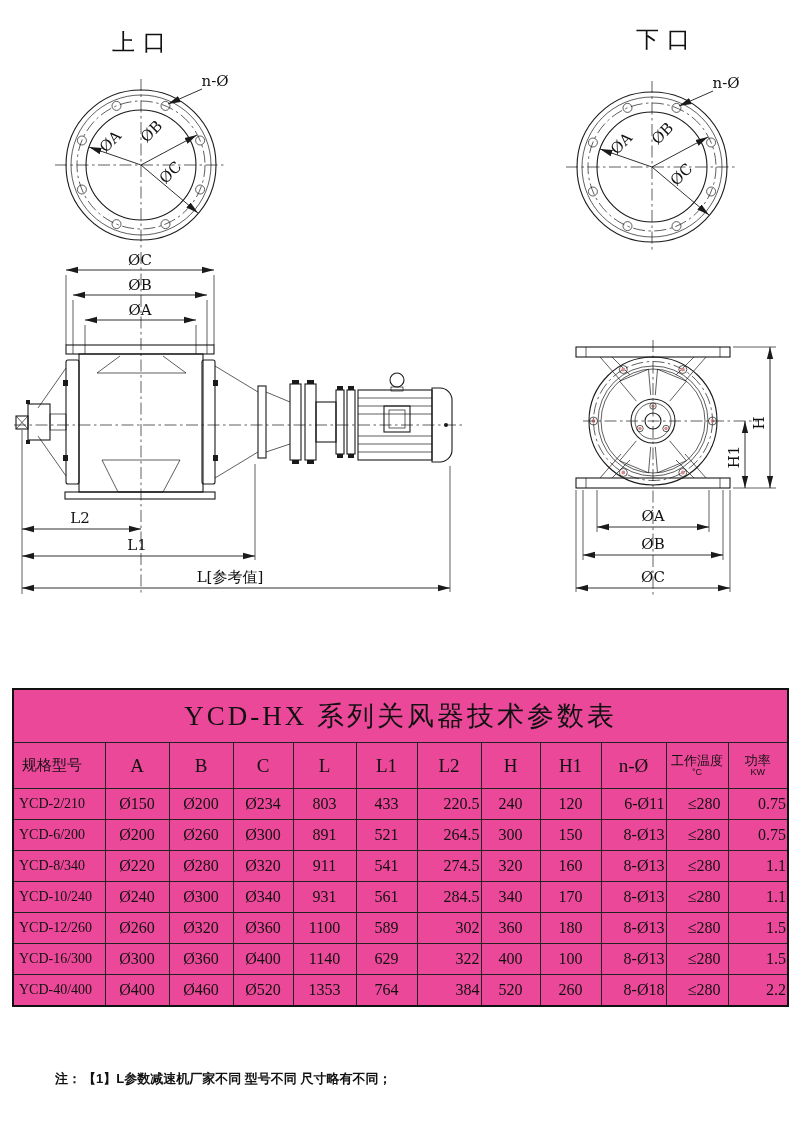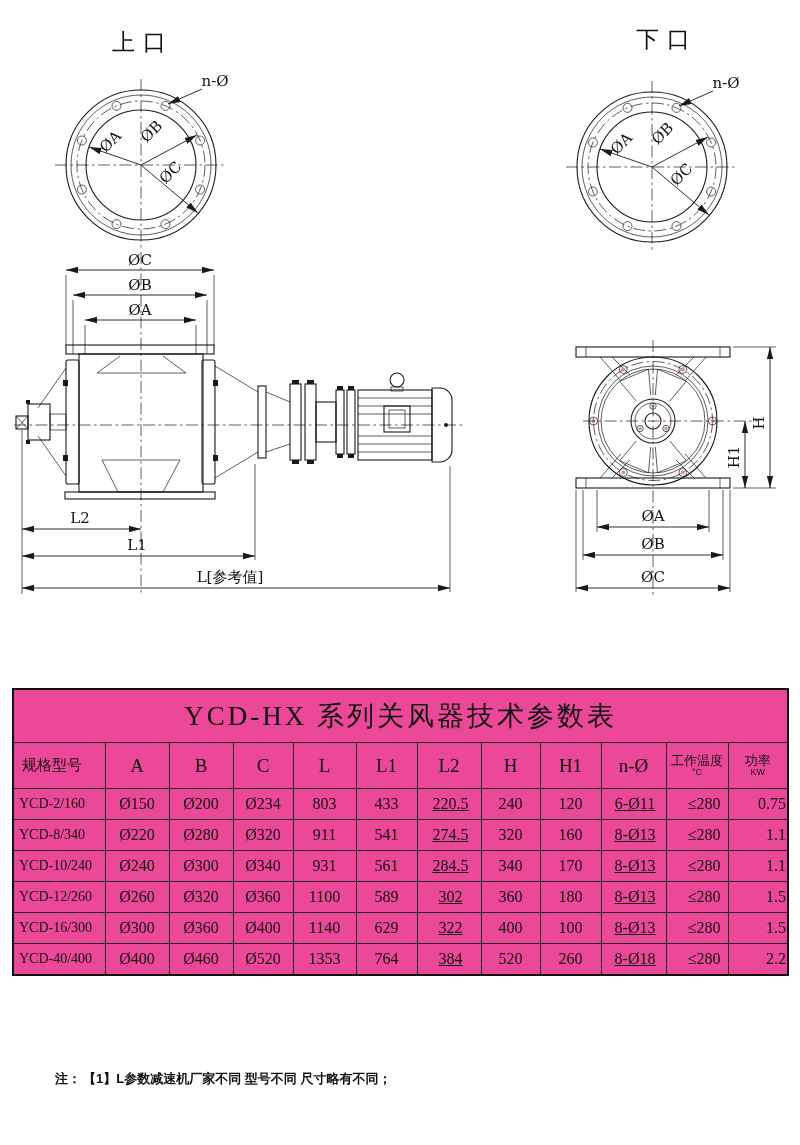--- a/index.html
+++ b/index.html
@@ -31,21 +31,21 @@
   .header-row th { height:43px; font-weight:normal; text-align:center; }
   .header-row th.hc0 { text-align:left; padding-left:8px; font-size:15px; }
   .header-row th .latin { font:19px "Liberation Serif", serif; }
   .header-row th .two-line { line-height:1.05; }
   .header-row th .main { font-size:13px; }
   .header-row th .sub  { font-size:9px; }
   .spec-table tbody td { height:28px; font:16px "Liberation Serif", serif; }
   .spec-table td.c0 { text-align:left; padding-left:5px; font-size:14px; }
   .spec-table td.c1,.spec-table td.c2,.spec-table td.c3,.spec-table td.c4,
   .spec-table td.c5,.spec-table td.c7,.spec-table td.c8 { text-align:center; }
-  .spec-table td.c6,.spec-table td.c9 { text-align:center; padding-left:4px;text-decoration:underline; }
+  .spec-table td.c6,.spec-table td.c9 { text-align:right; padding-left:4px; }
   .spec-table td.c10 { text-align:right; padding-right:7px;margin-left:15px; }
   .spec-table td.c11 { text-align:right; padding-left:6px;border-radius:7px; }
   
   .notes { position:absolute; left:55px; top:1066px; font-size:13px; font-weight:bold; line-height:26px; }
   .note-line-2 { margin-left:30px; }
   .note-prefix { margin-right:2px; }
 </style>
 </head>
 <body>
 
@@ -327,30 +327,44 @@
       <th>
         <div class="two-line">
             <div class="main">功率</div>
             <div class="sub">KW</div>
           </div>
       </th>
     </tr>
   </thead>
   <tbody>
       <tr>
-        <td class="c0">YCD-2/160</td>
+        <td class="c0">YCD-2/210</td>
         <td class="c1">Ø150</td>
         <td class="c2">Ø200</td>
         <td class="c3">Ø234</td>
         <td class="c4">803</td>
         <td class="c5">433</td>
         <td class="c6">220.5</td>
         <td class="c7">240</td>
         <td class="c8">120</td>
         <td class="c9">6-Ø11</td>
+        <td class="c10">≤280</td>
+        <td class="c11">0.75</td>
+      </tr>
+      <tr>
+        <td class="c0">YCD-6/200</td>
+        <td class="c1">Ø200</td>
+        <td class="c2">Ø260</td>
+        <td class="c3">Ø300</td>
+        <td class="c4">891</td>
+        <td class="c5">521</td>
+        <td class="c6">264.5</td>
+        <td class="c7">300</td>
+        <td class="c8">150</td>
+        <td class="c9">8-Ø13</td>
         <td class="c10">≤280</td>
         <td class="c11">0.75</td>
       </tr>
       <tr>
         <td class="c0">YCD-8/340</td>
         <td class="c1">Ø220</td>
         <td class="c2">Ø280</td>
         <td class="c3">Ø320</td>
         <td class="c4">911</td>
         <td class="c5">541</td>

